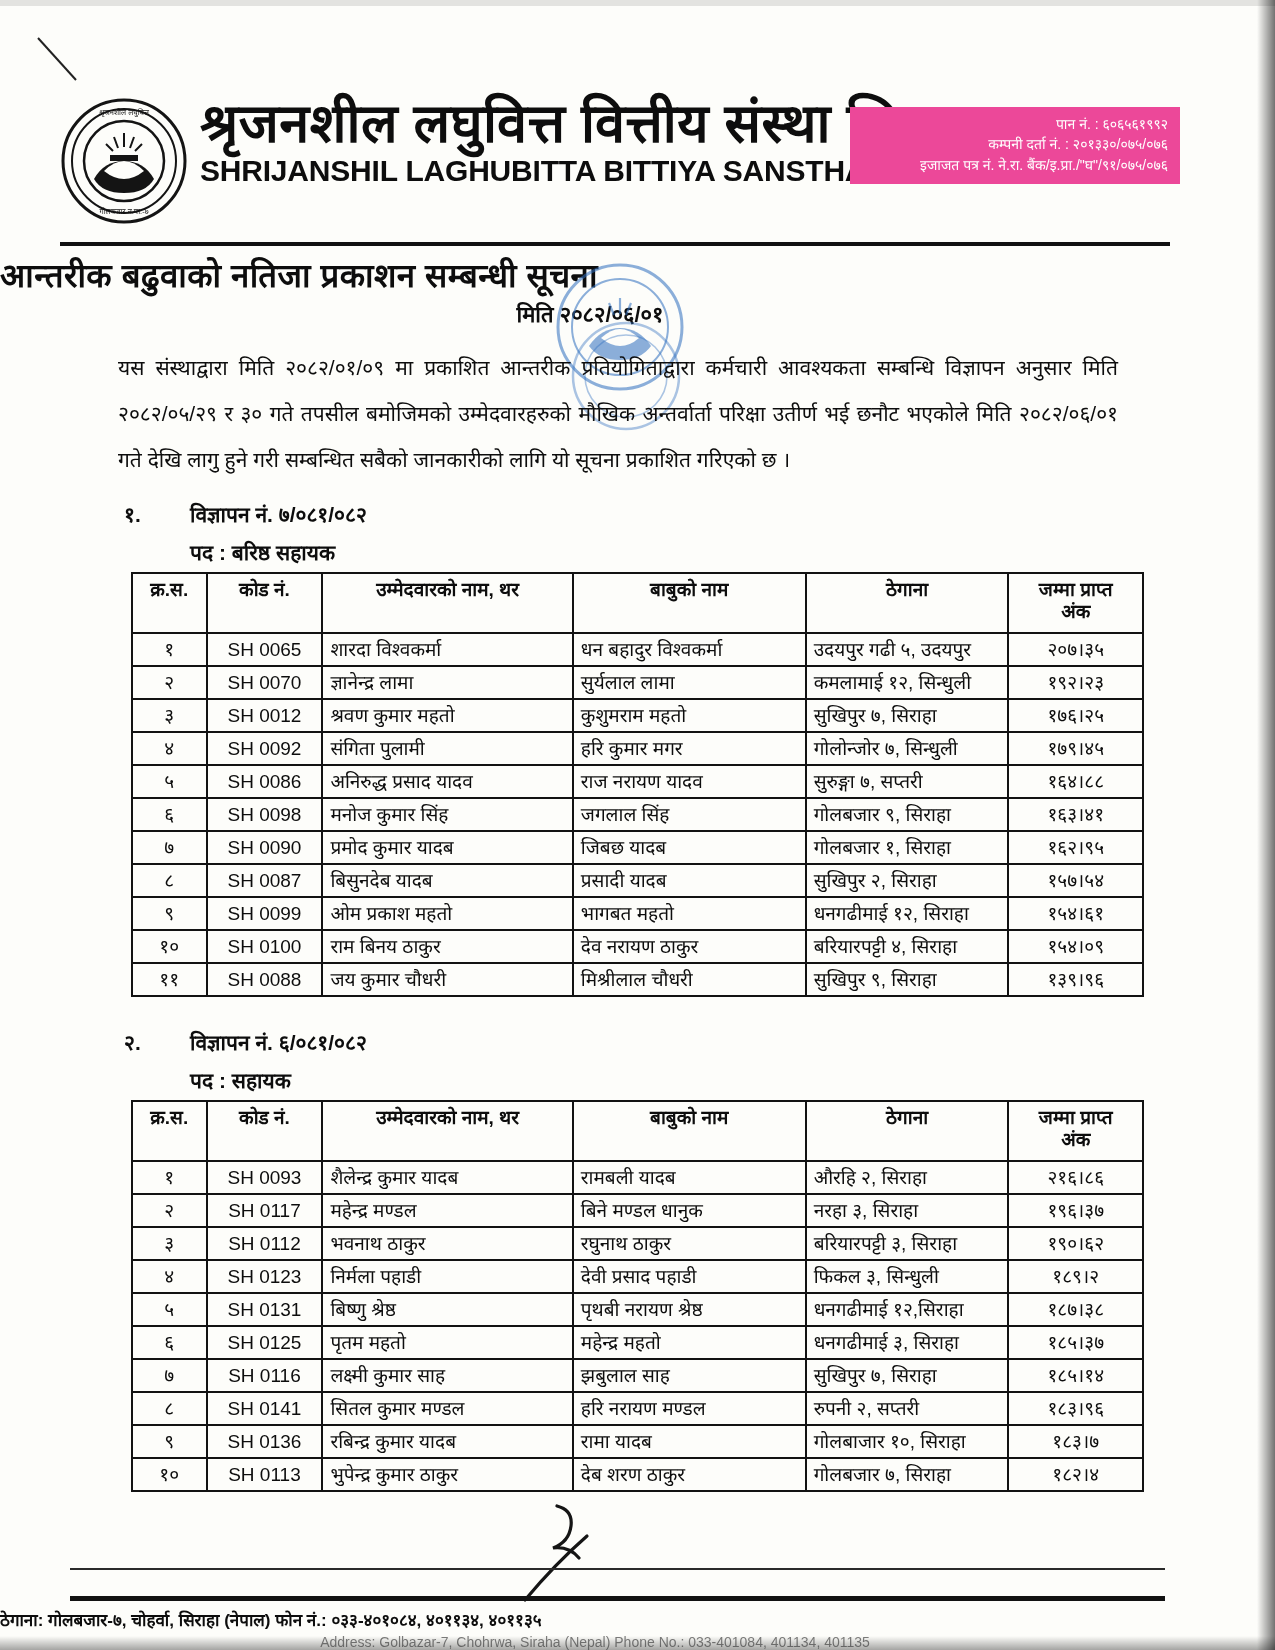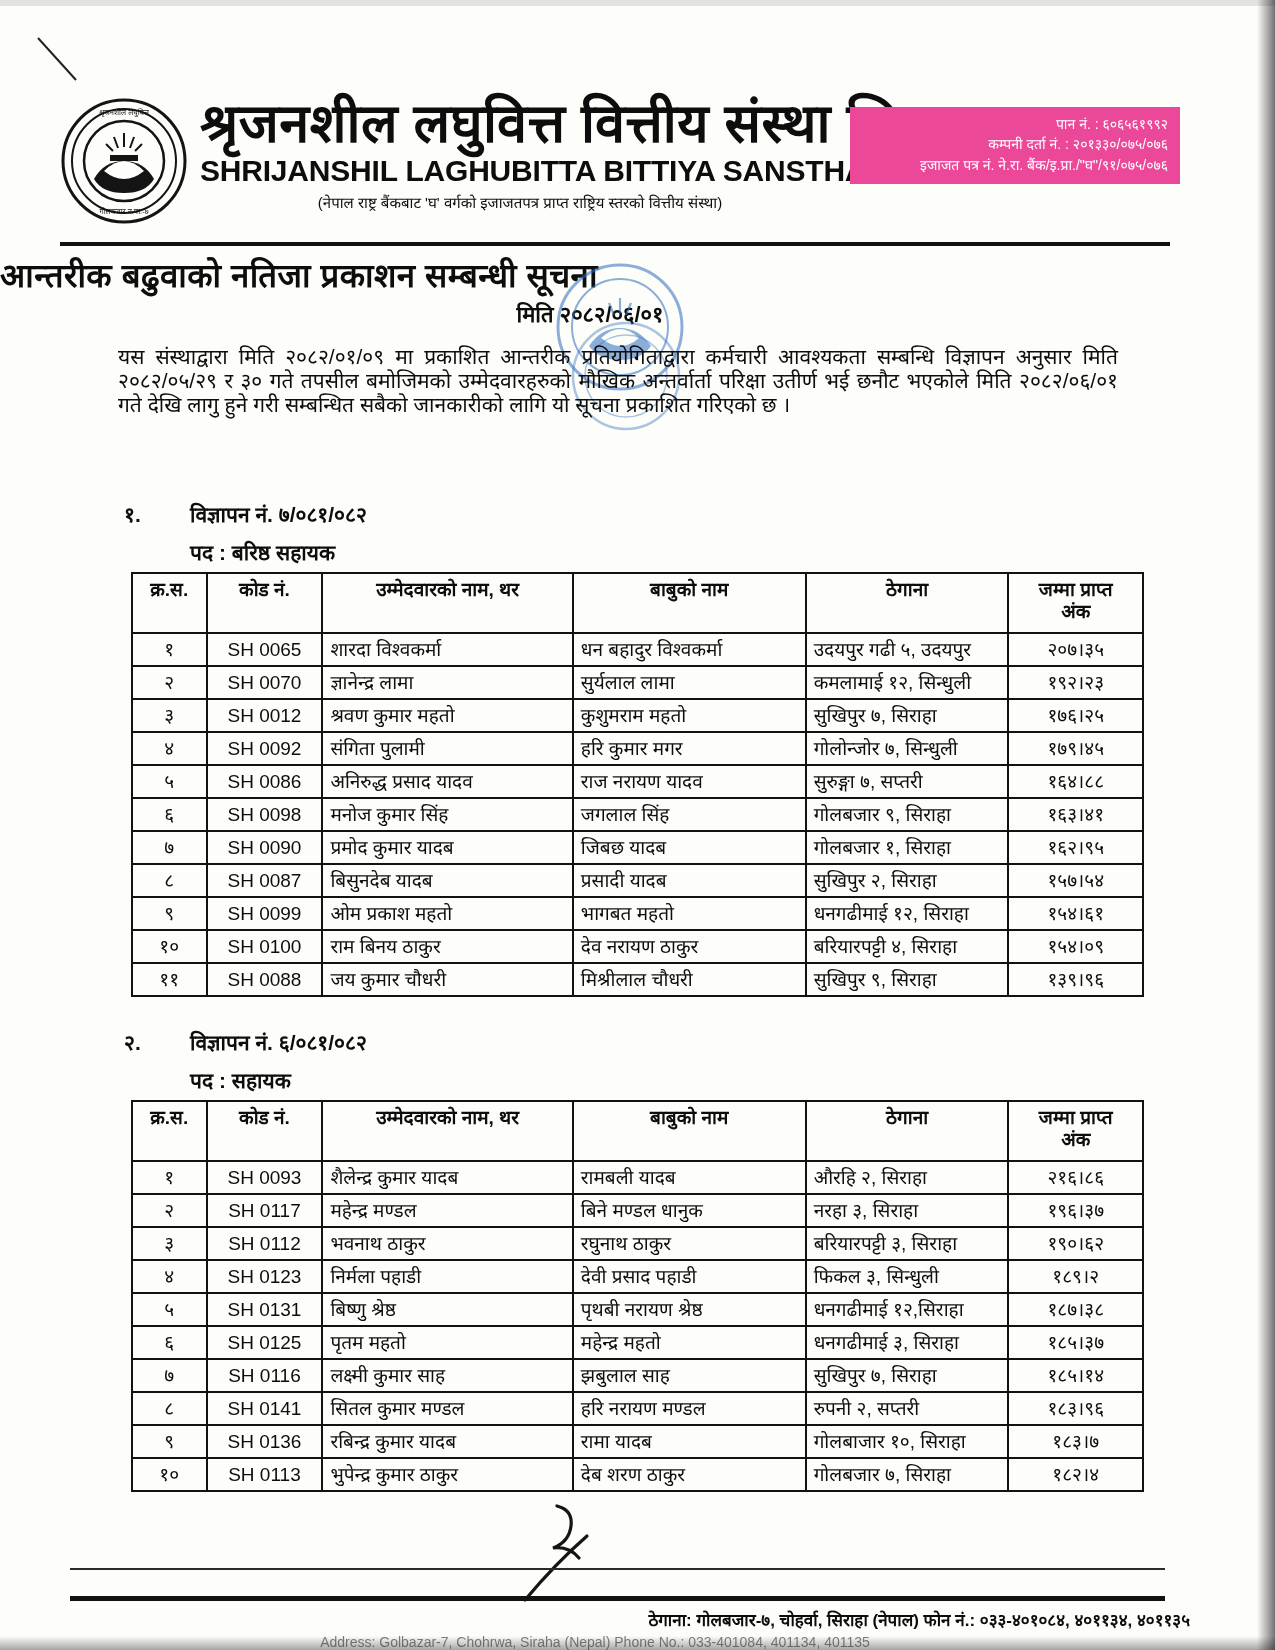--- a/index.html
+++ b/index.html
@@ -144,21 +144,21 @@
     pointer-events: none;
   }
 
   
   .body-para {
     position: absolute;
     left: 118px; top: 345px;
     width: 1000px;
     font-family: "Liberation Sans", "DejaVu Sans", sans-serif;
     font-size: 21px;
-    line-height: 24px;
+    line-height: 46px;
     text-align: justify;
     text-justify: inter-word;
   }
 
   
   .section-num {
     position: absolute;
     font-family: "Liberation Sans", "DejaVu Sans", sans-serif;
     font-size: 21px;
     font-weight: bold;
@@ -219,21 +219,21 @@
   .footer-rule-thick {
     position: absolute;
     left: 70px; top: 1596px;
     width: 1095px; height: 5px;
     background: #121212;
   }
   .footer-text {
     position: absolute;
     left: 0; top: 1608px;
     width: 1190px;
-    text-align: right;
+    text-align: left;
     font-family: "Liberation Sans", "DejaVu Sans", sans-serif;
     font-weight: bold;
     font-size: 17px;
   }
   .footer-text-en {
     position: absolute;
     left: 0; top: 1634px;
     width: 1190px;
     text-align: center;
     font-family: "Liberation Sans", "DejaVu Sans", sans-serif;
@@ -279,21 +279,20 @@
         <line x1="46" y1="47" x2="53" y2="54"></line>
         <line x1="82" y1="47" x2="75" y2="54"></line>
       </g>
       <text x="64" y="18" font-size="7.5" text-anchor="middle" fill="#141414" font-family="'Liberation Sans',sans-serif">श्रृजनशील लघुवित्त</text>
       <text x="64" y="117" font-size="7.5" text-anchor="middle" fill="#141414" font-family="'Liberation Sans',sans-serif">गोलबजार न.पा.-७</text>
     </svg>
 
     <div class="org-names">
       <div class="org-nepali">श्रृजनशील लघुवित्त वित्तीय संस्था लि.</div>
       <div class="org-english">SHRIJANSHIL LAGHUBITTA BITTIYA SANSTHA Ltd.</div>
-      <div class="org-sub">(नेपाल राष्ट्र बैंकबाट 'घ' वर्गको इजाजतपत्र प्राप्त राष्ट्रिय स्तरको वित्तीय संस्था)</div>
     </div>
 
     <div class="reg-box">
       <div class="reg-line">पान नं. : ६०६५६१९९२</div>
       <div class="reg-line">कम्पनी दर्ता नं. : २०१३३०/०७५/०७६</div>
       <div class="reg-line">इजाजत पत्र नं. ने.रा. बैंक/इ.प्रा./"घ"/९१/०७५/०७६</div>
     </div>
   </div>
 
   <div class="header-rule"></div>

